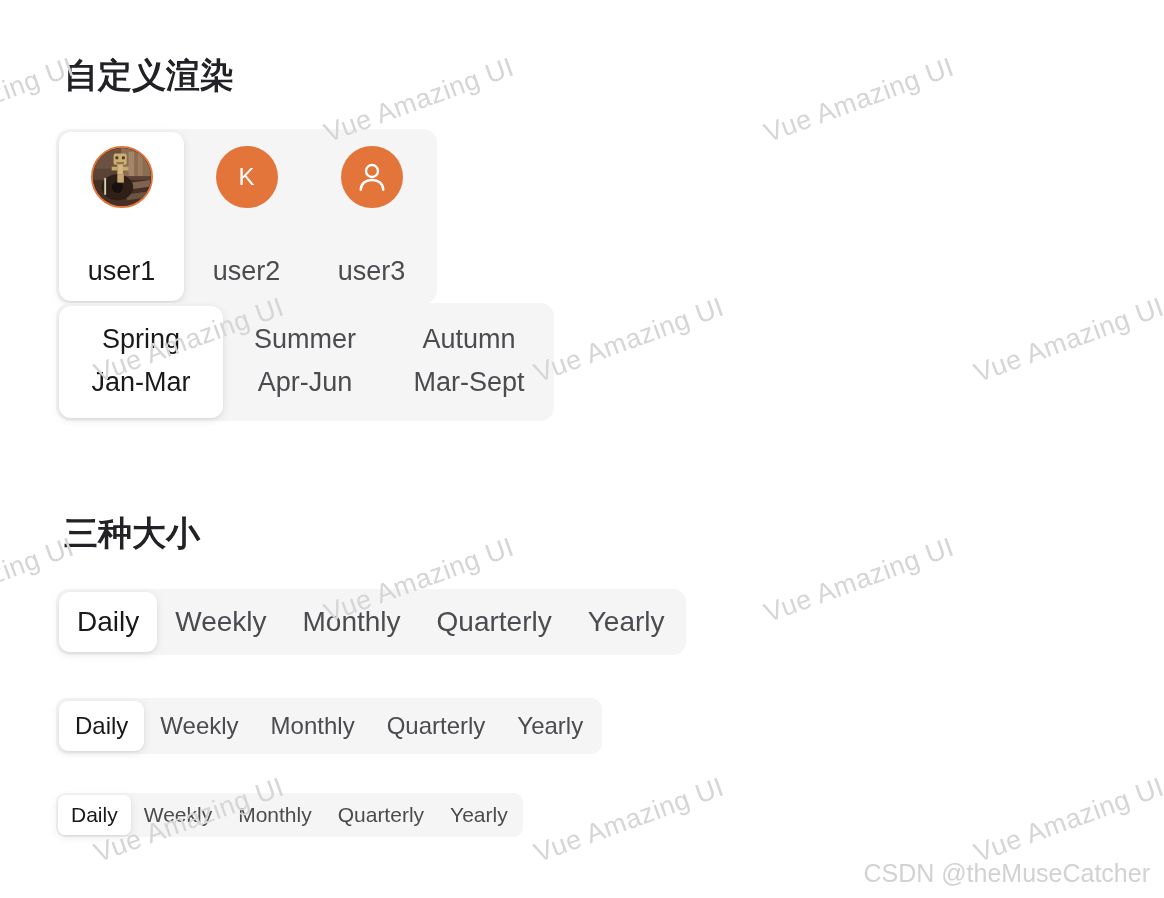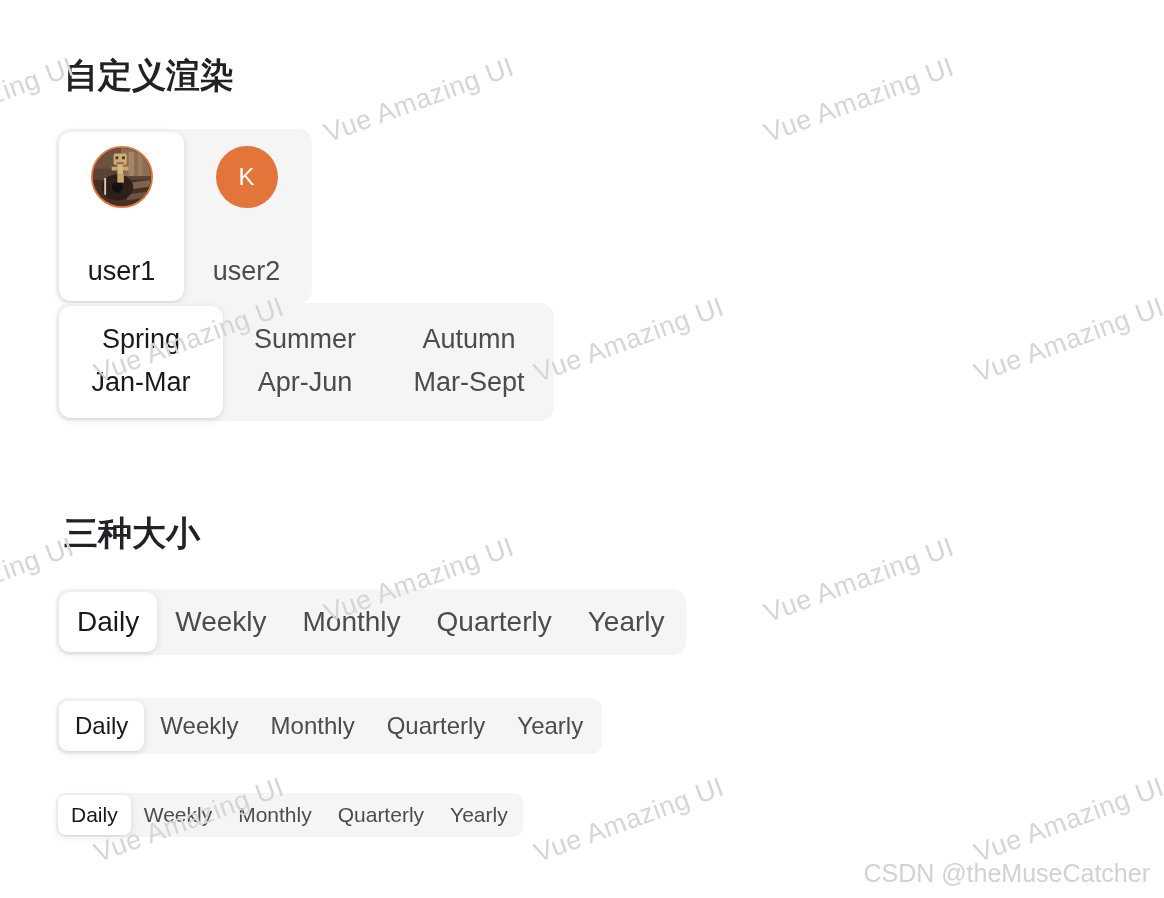--- a/index.html
+++ b/index.html
@@ -187,20 +187,29 @@
       <span class="user-label">user1</span>
     </div>
 
     <div class="seg-item">
       <div class="avatar" style="background:#e3743a;">
         <span class="avatar-letter">K</span>
       </div>
       <span class="user-label">user2</span>
     </div>
 
+    <div class="seg-item">
+      <div class="avatar" style="background:#e3743a;">
+        <svg width="36" height="36" viewBox="0 0 24 24" fill="none" stroke="#ffffff" stroke-width="1.6" stroke-linecap="round" aria-hidden="true">
+          <circle cx="12" cy="8" r="4"></circle>
+          <path d="M4.5 20.5c0-4.2 3.4-6.5 7.5-6.5s7.5 2.3 7.5 6.5"></path>
+        </svg>
+      </div>
+      <span class="user-label">user3</span>
+    </div>
   </div>
 
   <div class="segmented" id="segmented-seasons">
     <div class="seg-item selected">
       <span class="seg-line">Spring</span>
       <span class="seg-line">Jan-Mar</span>
     </div>
     <div class="seg-item">
       <span class="seg-line">Summer</span>
       <span class="seg-line">Apr-Jun</span>

